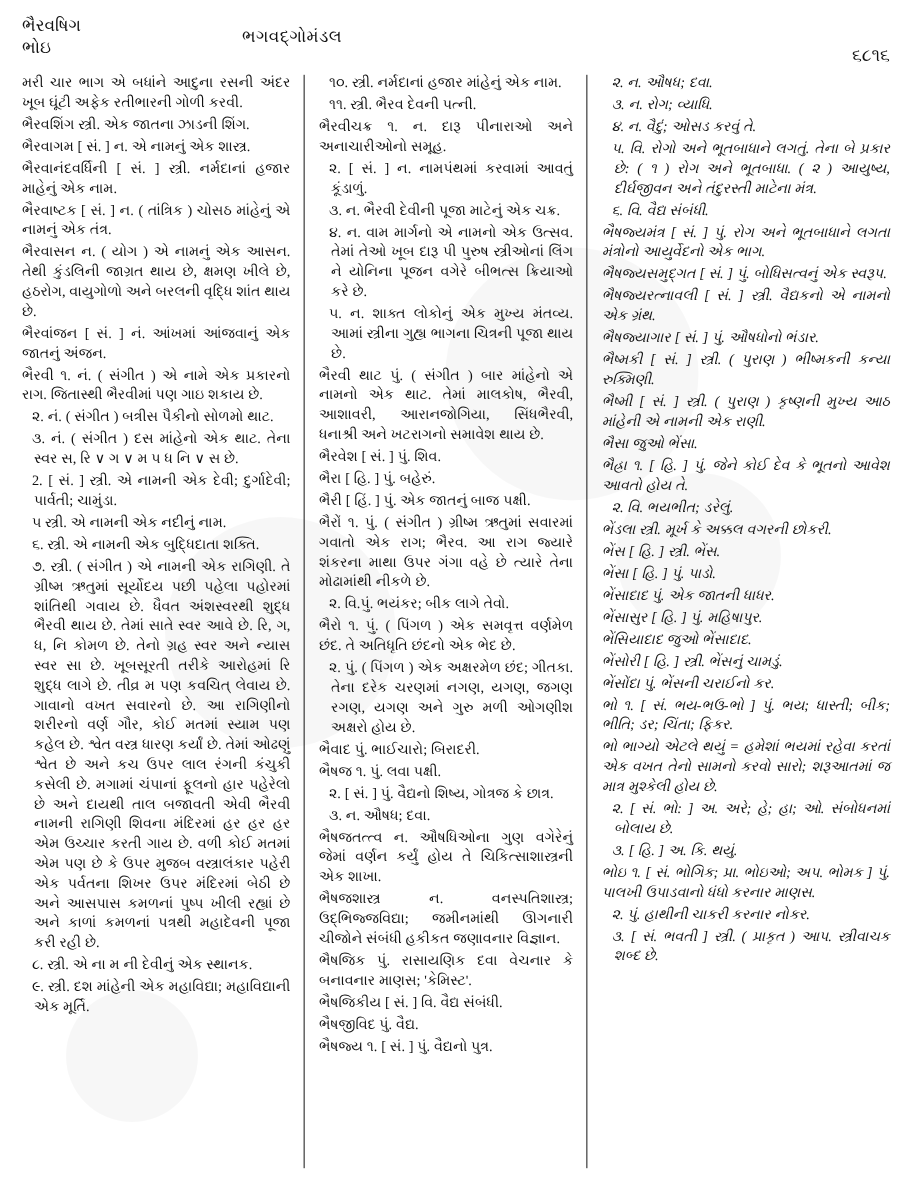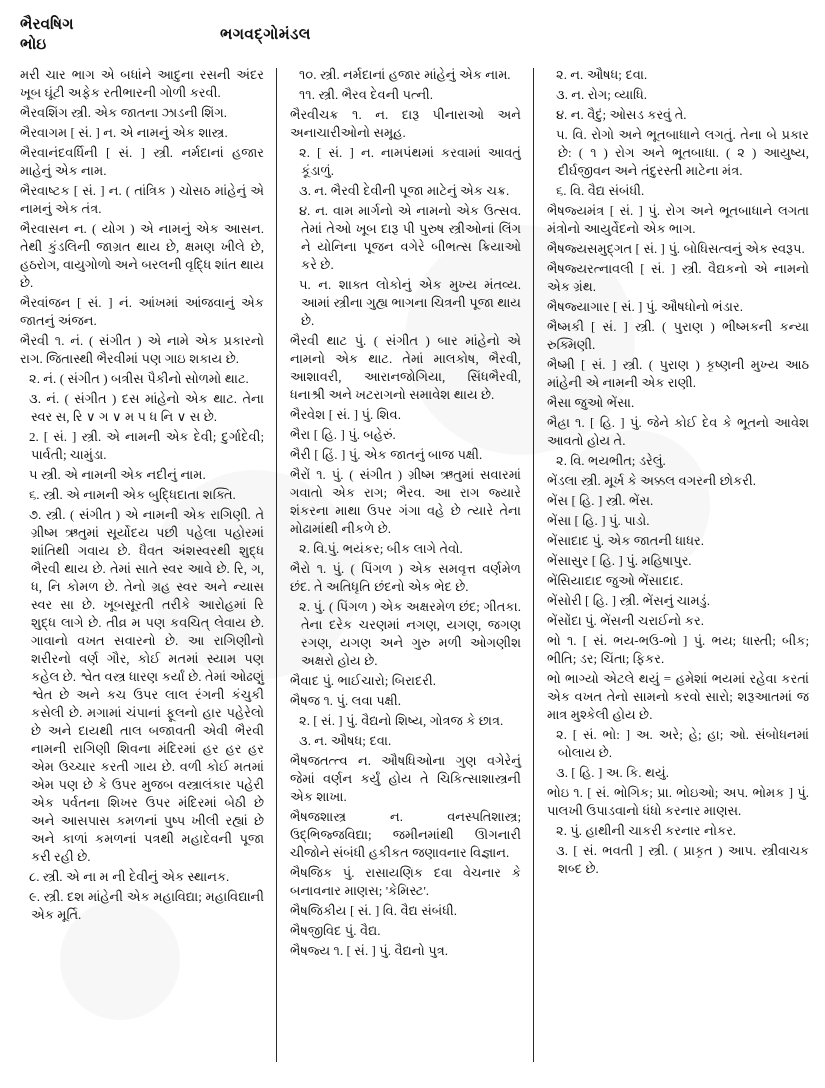--- a/index.html
+++ b/index.html
@@ -22,21 +22,21 @@
     padding: 14px 16px 6px 20px;
     position: relative;
   }
 
   
   .runhead {
     display: flex;
     align-items: flex-start;
     justify-content: space-between;
     height: 52px;
-    font-weight: bold;
+    font-weight: normal;
     font-size: 15.5px;
     line-height: 1.32;
   }
   .runhead-left {
     flex: 0 0 200px;
     text-align: left;
   }
   .runhead-left div { white-space: nowrap; }
   .runhead-center {
     flex: 1 1 auto;
@@ -61,21 +61,21 @@
     position: relative;
     box-sizing: border-box;
     font-size: 13px;
     line-height: 1.385;
     text-align: justify;
     text-justify: inter-word;
     word-spacing: 0.2px;
   }
   .col-1 { flex: 0 0 256px; padding-right: 12px; }
   .col-2 { flex: 0 0 256px; padding-left: 13px; padding-right: 12px; }
-  .col-3 { flex: 1 1 auto;  padding-left: 13px; }
+  .col-3 { flex: 1 1 auto;  padding-left: 13px; font-style: italic; }
 
   
   .rule {
     flex: 0 0 1px;
     background: #2a2a2a;
     width: 1px;
     margin-top: 2px;
     margin-bottom: 16px;
   }
 
@@ -113,20 +113,21 @@
   <div class="blot b2"></div>
   <div class="blot b3"></div>
   <div class="blot b4"></div>
 
   <div class="runhead">
     <div class="runhead-left">
       <div>ભૈરવષિગ</div>
       <div>ભોઇ</div>
     </div>
     <div class="runhead-center">ભગવદ્ગોમંડલ</div>
+    <div class="runhead-right">૬૮૧૬</div>
   </div>
 
   <div class="columns">
     <div class="col col-1">
         <p class="entry"><span>મરી ચાર ભાગ એ બધાંને આદુના રસની</span> <span>અંદર ખૂબ ઘૂંટી અફેક રતીભારની ગોળી કરવી.</span></p>
         <p class="entry"><span>ભૈરવશિંગ સ્ત્રી. એક જાતના ઝાડની શિંગ.</span></p>
         <p class="entry"><span>ભૈરવાગમ [ સં. ] ન. એ નામનું એક શાસ્ત્ર.</span></p>
         <p class="entry"><span>ભૈરવાનંદવર્ધિની [ સં. ] સ્ત્રી. નર્મદાનાં હજાર</span> <span>માહેનું એક નામ.</span></p>
         <p class="entry"><span>ભૈરવાષ્ટક [ સં. ] ન. ( તાંત્રિક ) ચોસઠ માંહેનું</span> <span>એ નામનું એક તંત્ર.</span></p>
         <p class="entry"><span>ભૈરવાસન ન. ( યોગ ) એ નામનું એક આસન.</span> <span>તેથી કુંડલિની જાગ્રત થાય છે, ક્ષમણ ખીલે છે,</span> <span>હઠરોગ, વાયુગોળો અને બરલની વૃદ્ધિ શાંત</span> <span>થાય છે.</span></p>

